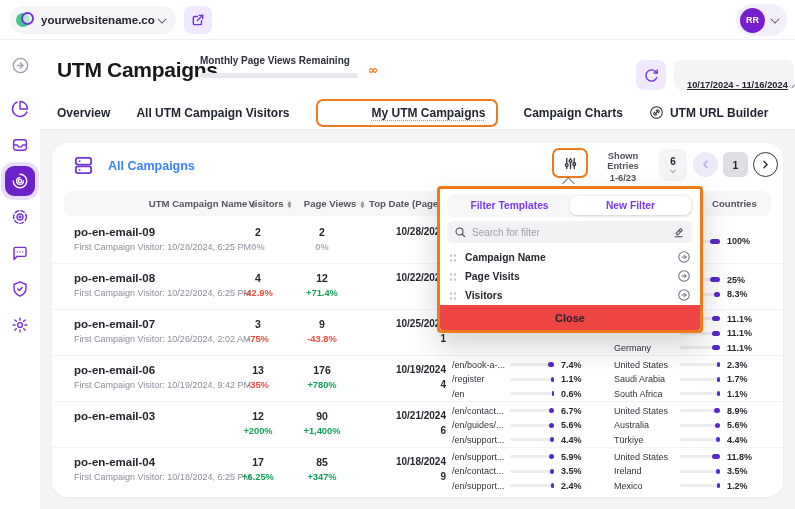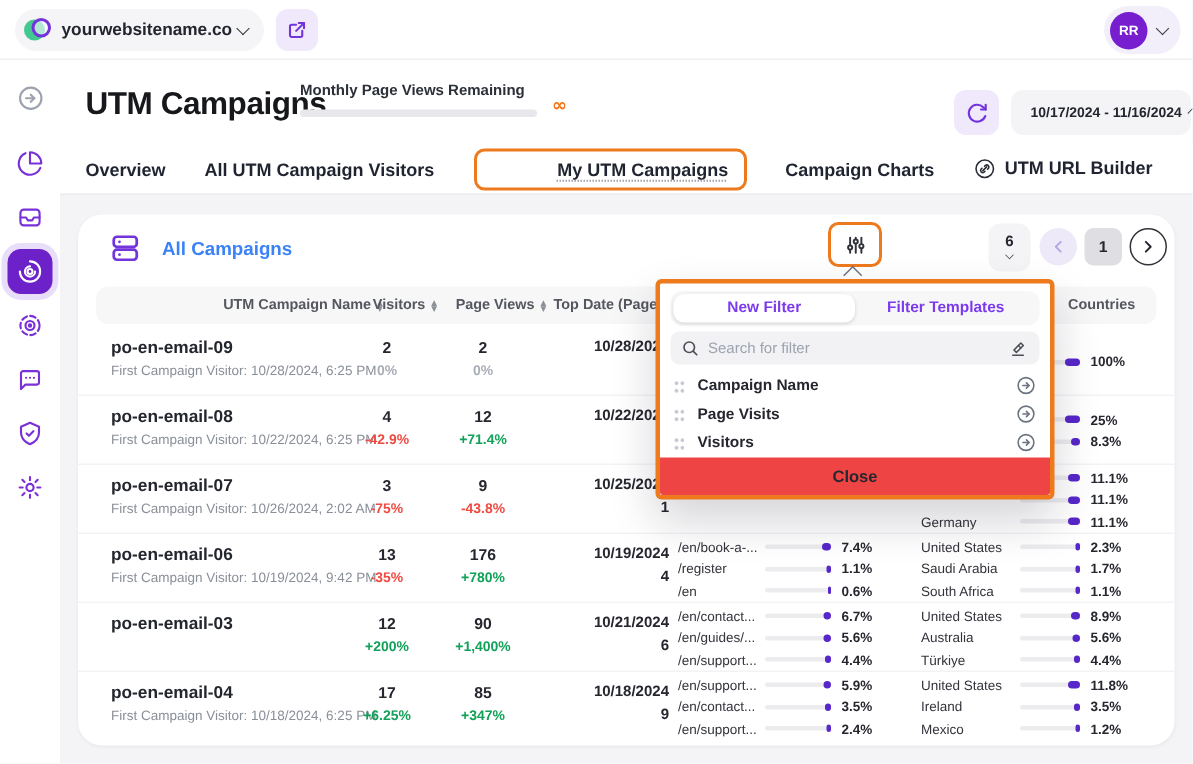--- a/index.html
+++ b/index.html
@@ -28,27 +28,27 @@
 
   
   .main-head { position:absolute; left:40px; top:40px; width:755px; height:90px; background:#fff; z-index:1; }
   .page-title { position:absolute; left:17px; top:18px; font-size:21px; font-weight:800; letter-spacing:-.3px; color:#17181C; }
   .quota { position:absolute; left:160px; top:15px; width:162px; }
   .quota-label { font-size:10px; font-weight:700; color:#2B2F38; }
   .quota-link { font-size:9px; font-weight:700; color:#7C3AED; cursor:pointer; }
   .quota-inf { position:absolute; right:-16px; top:8px; color:#F97316; font-weight:800; font-size:12px; font-family:"DejaVu Sans", sans-serif; }
   .quota-bar { margin-top:7px; width:158px; height:5px; border-radius:3px; background:#E8E8EC; }
   .refresh-btn { position:absolute; left:596px; top:20px; width:30px; height:30px; border-radius:8px; background:#EFE9FB; color:#7434DB; display:flex; align-items:center; justify-content:center; cursor:pointer; }
-  .date-pill { position:absolute; left:634px; top:20px; width:120px; height:30px; border-radius:8px; background:#F4F4F6; display:flex; align-items:center; padding:0 21px 0 8px; gap:5px; cursor:pointer; }
+  .date-pill { position:absolute; left:634px; top:20px; width:120px; height:30px; border-radius:8px; background:#F4F4F6; display:flex; align-items:flex-end; padding:0 21px 0 8px; gap:5px; cursor:pointer;text-decoration:underline; }
   .date-text { font-size:9.3px; font-weight:600; color:#23262E; white-space:nowrap; }
   .date-pill .chev { transform:rotate(45deg) scale(.55); margin-top:-2px; }
 
   
   .tabs { position:absolute; left:40px; top:96px; width:755px; height:34px; background:#fff; border-bottom:1px solid #E9E9EE; display:flex; align-items:center; padding-left:17px; gap:26px; z-index:1; }
-  .tab { font-size:12px; font-weight:700; color:#1F2430; cursor:pointer; display:flex; align-items:flex-start; gap:6px; white-space:nowrap; }
+  .tab { font-size:12px; font-weight:700; color:#1F2430; cursor:pointer; display:flex; align-items:center; gap:6px; white-space:nowrap; }
   .tab.active { border:2px solid #ED7A1C; border-radius:7px; padding:5px 10px; }
   .tab.active .tab-label { text-decoration:underline dotted #A1A1AA; text-underline-offset:3px;margin-left:44px; }
   .tab .tab-ico { color:#2A2D34; }
 
   
   .content { position:absolute; left:40px; top:130px; width:755px; height:379px; background:#F4F3F6; }
   .card { position:absolute; left:12px; top:13px; width:731px; height:354px; background:#fff; border-radius:16px; box-shadow:0 1px 3px rgba(25,20,45,.05); }
 
   .card-head { position:absolute; top:0; left:0; right:0; height:46px; }
   .tbl-icon { position:absolute; left:20px; top:11px; color:#7434DB; }
@@ -252,20 +252,24 @@
       <div class="filter-trigger">
         <svg width="15" height="15" viewBox="0 0 24 24" fill="none" stroke="currentColor" stroke-width="2.1" stroke-linecap="round">
             <path d="M6 4v16M12 4v16M18 4v16"></path>
             <circle cx="6" cy="14.5" r="2.2" fill="#fff"></circle>
             <circle cx="12" cy="8" r="2.2" fill="#fff"></circle>
             <circle cx="18" cy="13" r="2.2" fill="#fff"></circle>
           </svg>
       </div>
       <div class="filter-caret"></div>
 
+      <div class="shown">
+        <div class="l1">Shown Entries</div>
+        <div class="l2">1-6/23</div>
+      </div>
       <div class="size-box">
         <span class="v">6</span>
         <span class="chev"></span>
       </div>
       <div class="pg-prev">
         <svg width="13" height="13" viewBox="0 0 24 24" fill="none" stroke="currentColor" stroke-width="2.4" stroke-linecap="round" stroke-linejoin="round">
             <path d="M15 6l-6 6 6 6"></path>
           </svg>
       </div>
       <div class="pg-num">1</div>
@@ -594,22 +598,22 @@
               <span class="pv">1.2%</span>
             </div>
           </div>
         </div>
       </div>
   </div>
 </div>
 
 <div class="fpopup">
   <div class="ftabs" id="ftabs">
+      <div class="ftab">Filter Templates</div>
       <div class="ftab active">New Filter</div>
-      <div class="ftab">Filter Templates</div>
     </div>
   <div class="fsearch">
     <svg class="ic" width="12" height="12" viewBox="0 0 24 24" fill="none" stroke="currentColor" stroke-width="2.2" stroke-linecap="round">
         <circle cx="11" cy="11" r="7"></circle>
         <path d="M16.5 16.5L21 21"></path>
       </svg>
     <input type="text" placeholder="Search for filter" style="">
     <svg class="erase" width="13" height="13" viewBox="0 0 24 24" fill="none" stroke="currentColor" stroke-width="1.9" stroke-linecap="round" stroke-linejoin="round">
         <path d="M4 20h13"></path>
         <path d="M8.5 16.5l-3-3L14 5l3 3z"></path>

